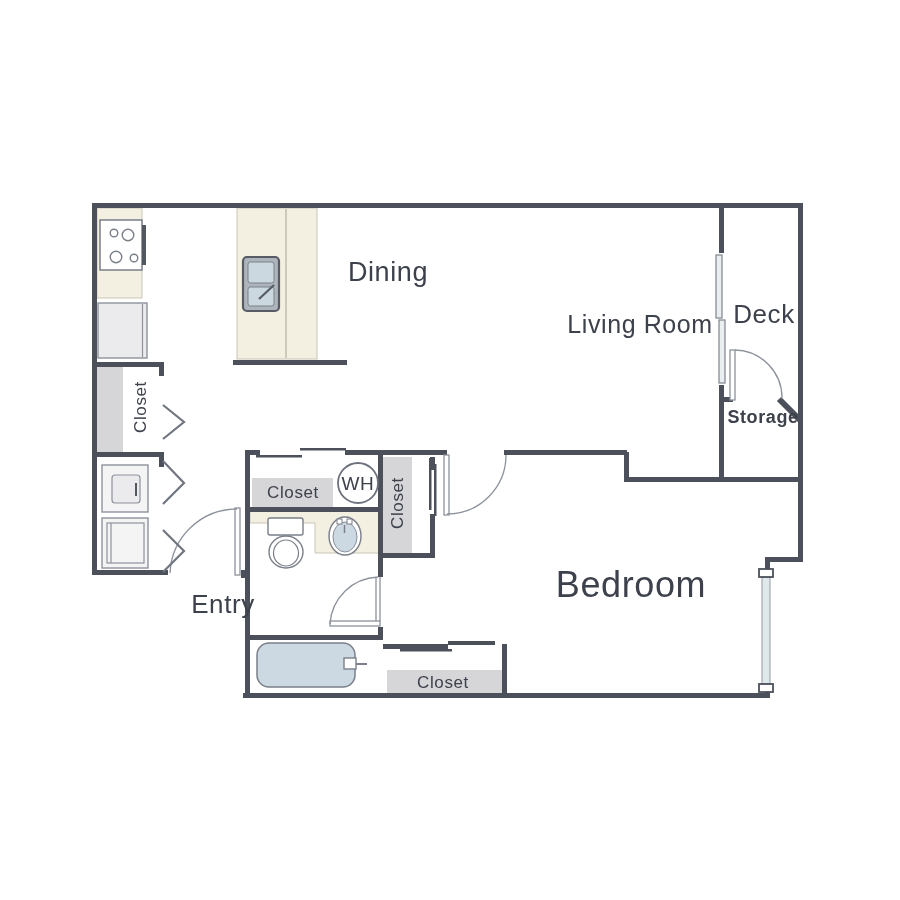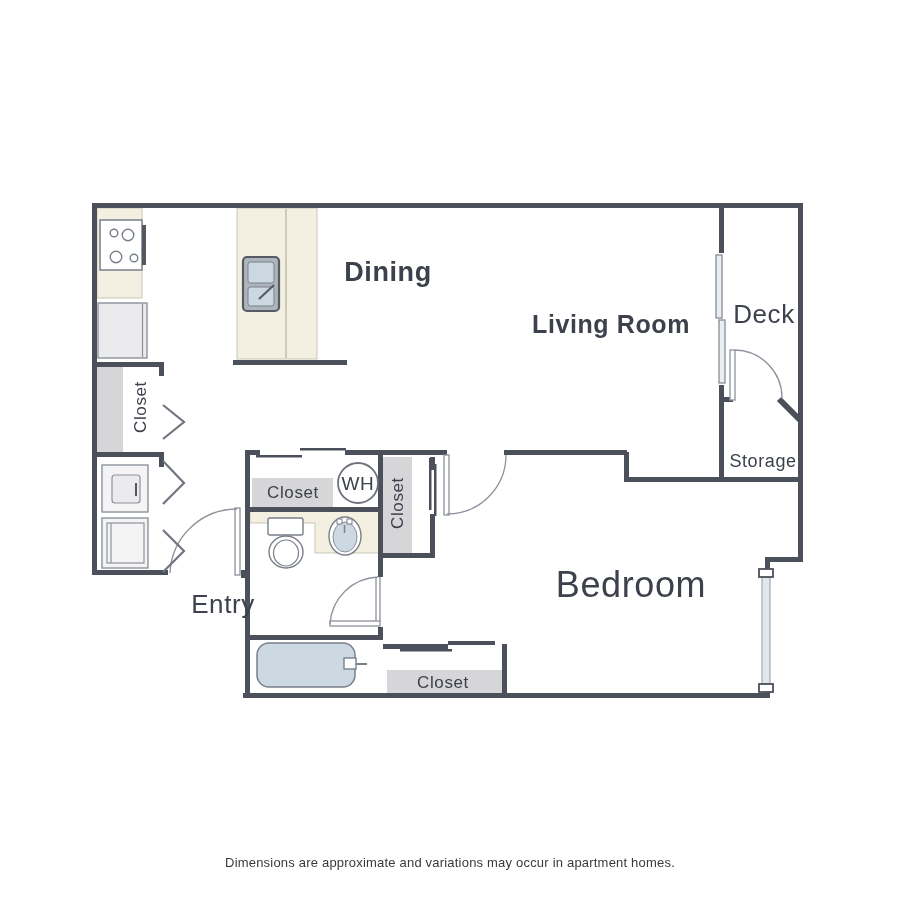--- a/index.html
+++ b/index.html
@@ -154,27 +154,26 @@
     <rect x="347" y="519" width="5" height="5" fill="#fff" stroke="var(--c-line)" stroke-width="1"></rect>
     <line x1="344.5" y1="525" x2="344.5" y2="533" stroke="var(--c-line)" stroke-width="1.5"></line>
   </g>
   <g>
     <rect x="257" y="643" width="98" height="44" rx="12" fill="var(--c-fixture_blue)" stroke="var(--c-line)" stroke-width="1.5"></rect>
     <line x1="356" y1="664" x2="367" y2="664" stroke="var(--c-line)" stroke-width="2"></line>
     <rect x="344" y="658" width="12" height="11" fill="#fff" stroke="var(--c-line)" stroke-width="1.4"></rect>
   </g>
 </svg>
 
-<div class="lbl" style="left:388px;top:272px;font-size:27px;font-weight:bold;">Dining</div>
-<div class="lbl" style="left:611px;top:324px;font-size:25px;font-weight:bold;">Living Room</div>
+<div class="lbl" style="left:388px;top:272px;font-size:27px;">Dining</div>
+<div class="lbl" style="left:640px;top:324px;font-size:25px;">Living Room</div>
 <div class="lbl" style="left:764px;top:314px;font-size:26px;">Deck</div>
-<div class="lbl" style="left:763px;top:461px;font-size:18px;">Storage</div>
+<div class="lbl" style="left:763px;top:417px;font-size:18px;font-weight:bold;">Storage</div>
 <div class="lbl" style="left:631px;top:585px;font-size:36px;">Bedroom</div>
 <div class="lbl" style="left:211px;top:604px;font-size:26px;margin-left:12px;">Entry</div>
 <div class="lbl" style="left:358px;top:483px;font-size:19px;">WH</div>
 <div class="lbl v" style="left:140px;top:407px;font-size:17px;">Closet</div>
 <div class="lbl" style="left:293px;top:492px;font-size:17px;">Closet</div>
 <div class="lbl v" style="left:397px;top:503px;font-size:17px;">Closet</div>
 <div class="lbl" style="left:443px;top:682px;font-size:17px;">Closet</div>
 
-<div class="footer">Dimensions are approximate and variations may occur in apartment homes.</div>
 
 </div>
 
 </body></html>

